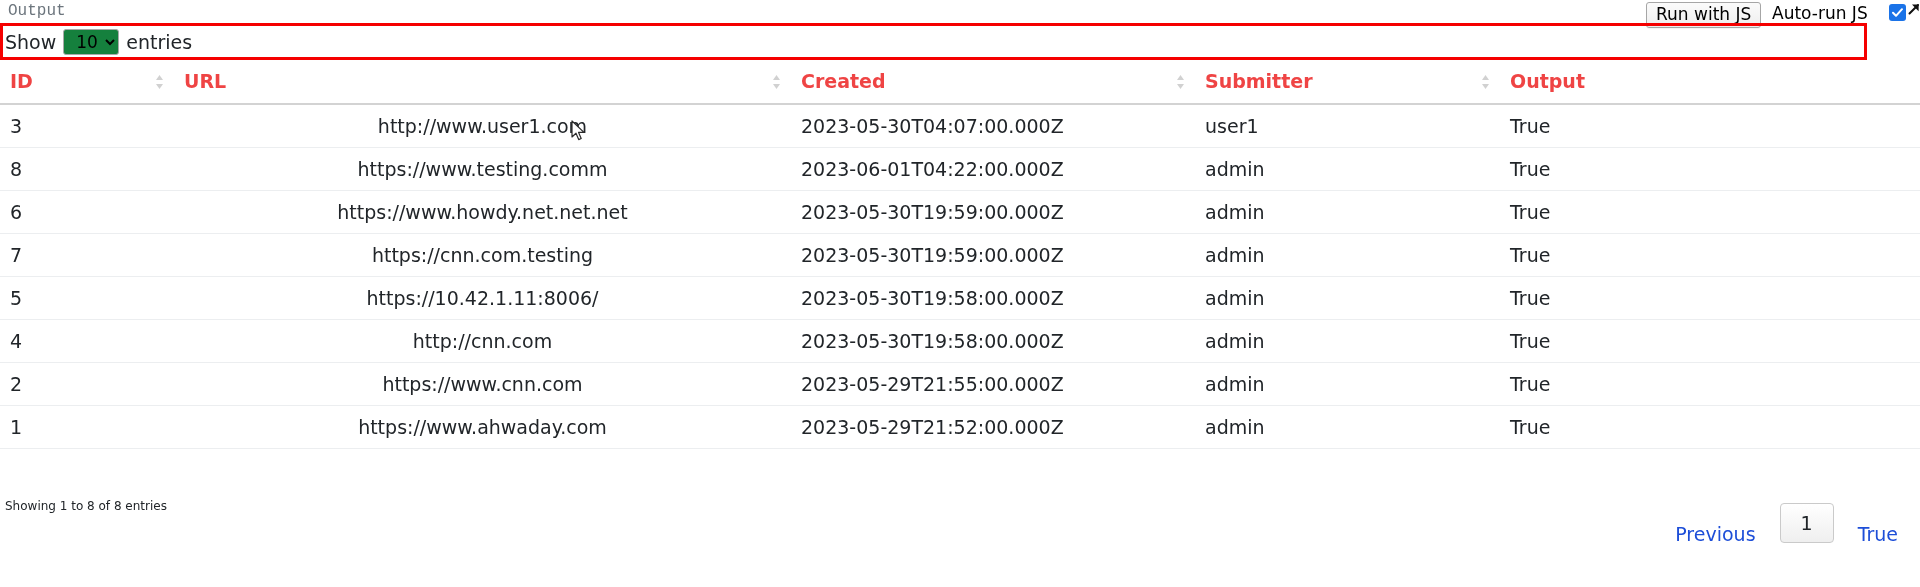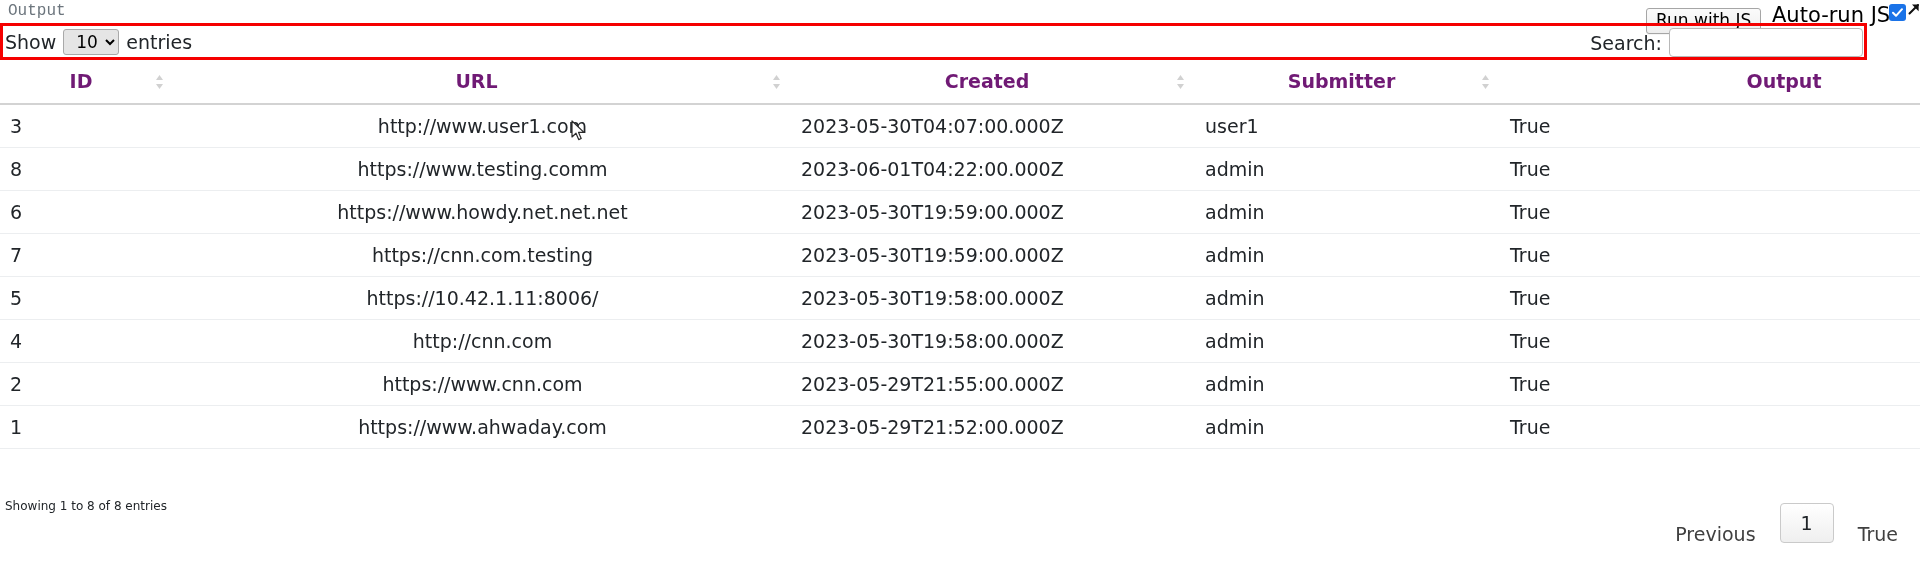--- a/index.html
+++ b/index.html
@@ -28,25 +28,24 @@
     height:24px;line-height:22px;
     padding:0 9px;
     font-size:17px;
     color:#000;
     background:linear-gradient(#fbfbfb,#eeeeee);
     border:1px solid #a6a6a6;
     border-radius:3px;
     box-shadow:0 1px 0 rgba(0,0,0,.04);
     cursor:default;
     white-space:nowrap;
-    margin-top:6px;
   }
   .autorun-label{
     position:absolute;left:1772px;top:3px;
-    font-size:21px;color:#000;white-space:nowrap;
+    font-size:17px;color:#000;white-space:nowrap;
   }
   .autorun-box{
     position:absolute;left:1889px;top:4px;
     width:17px;height:17px;border-radius:3px;
     background:#1a73e8;
     display:flex;align-items:center;justify-content:center;
   }
   .autorun-box svg{display:block;}
   .expand-arrow{
     position:absolute;left:1905px;top:0px;
@@ -73,21 +72,21 @@
     font-size:19px;color:#212529;
     white-space:nowrap;
   }
   .length-select{
     font-family:"DejaVu Sans","Liberation Sans",sans-serif;
     font-size:17px;
     height:26px;
     padding:0 4px 0 8px;
     border:1px solid #a9a9a9;
     border-radius:3px;
-    background:#e5e5e5;
+    background:#15803d;
     color:#000;
   }
   .search-ctl{
     position:absolute;right:57px;top:5px;
     display:flex;align-items:center;gap:7px;
     font-size:19px;color:#212529;
     white-space:nowrap;
   }
   .search-input{
     width:180px;height:27px;
@@ -104,24 +103,24 @@
   
   .table-wrap{
     position:absolute;left:0;top:61px;width:1920px;
   }
   table.dt{
     width:1920px;
     border-collapse:collapse;
     table-layout:fixed;
   }
   table.dt thead th{
-    text-align:center;
+    text-align:left;
     font-weight:bold;
     font-size:19px;
-    color:#701a75;
+    color:#ef4444;
     padding:9px 22px 11px 10px;
     border-bottom:2px solid #d3d3d3;
     position:relative;
     white-space:nowrap;
     vertical-align:middle;
   }
   .sort-ind{
     position:absolute;right:10px;top:50%;
     transform:translateY(-50%);
     width:9px;height:16px;
@@ -152,21 +151,21 @@
   .info{
     position:absolute;left:5px;top:11px;
     font-size:12px;color:#212529;white-space:nowrap;
   }
   .paginate{
     position:absolute;right:8px;top:5px;
     display:flex;align-items:center;gap:0px;
   }
   .pg{
     font-size:19px;
-    color:#404040;
+    color:#1d4ed8;
     padding:8px 14px;
     cursor:default;
     white-space:nowrap;
     margin-top:22px;
   }
   .pg.current{
     color:#212529;
     background:linear-gradient(#fff,#efefef);
     border:1px solid #cacaca;
     border-radius:4px;
@@ -208,24 +207,20 @@
 
   <div class="controls">
     <div class="length-ctl">
       <span>Show</span>
       <select class="length-select">
         <option>10</option>
       </select>
       <span>entries</span>
     </div>
 
-    <div class="search-ctl">
-      <span>Search:</span>
-      <input class="search-input" type="text" placeholder="" style="">
-    </div>
   </div>
 
   <div class="annotation-box"></div>
 
   <div class="table-wrap">
     <table class="dt">
       <thead>
         <tr>
           <th class="col-id">
             <span>ID</span>

